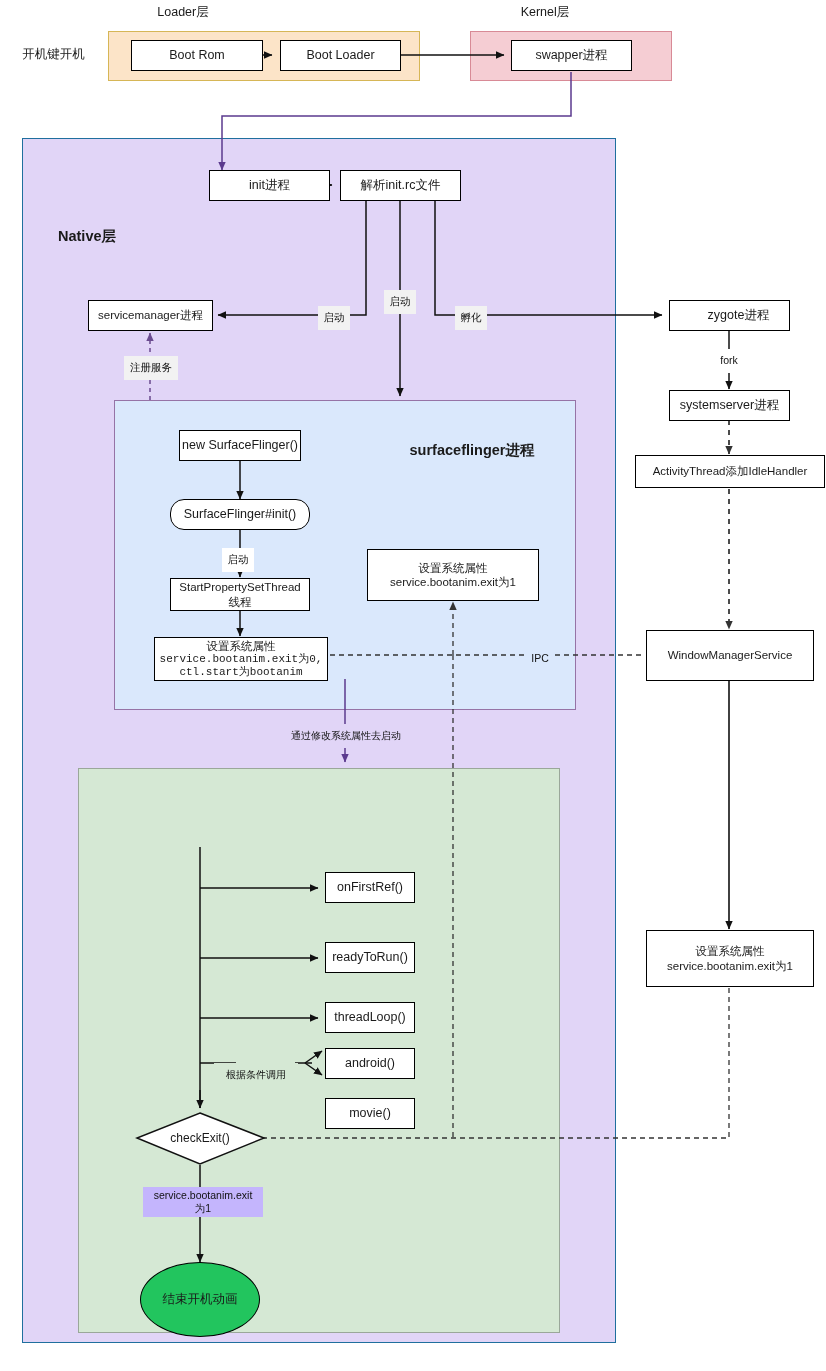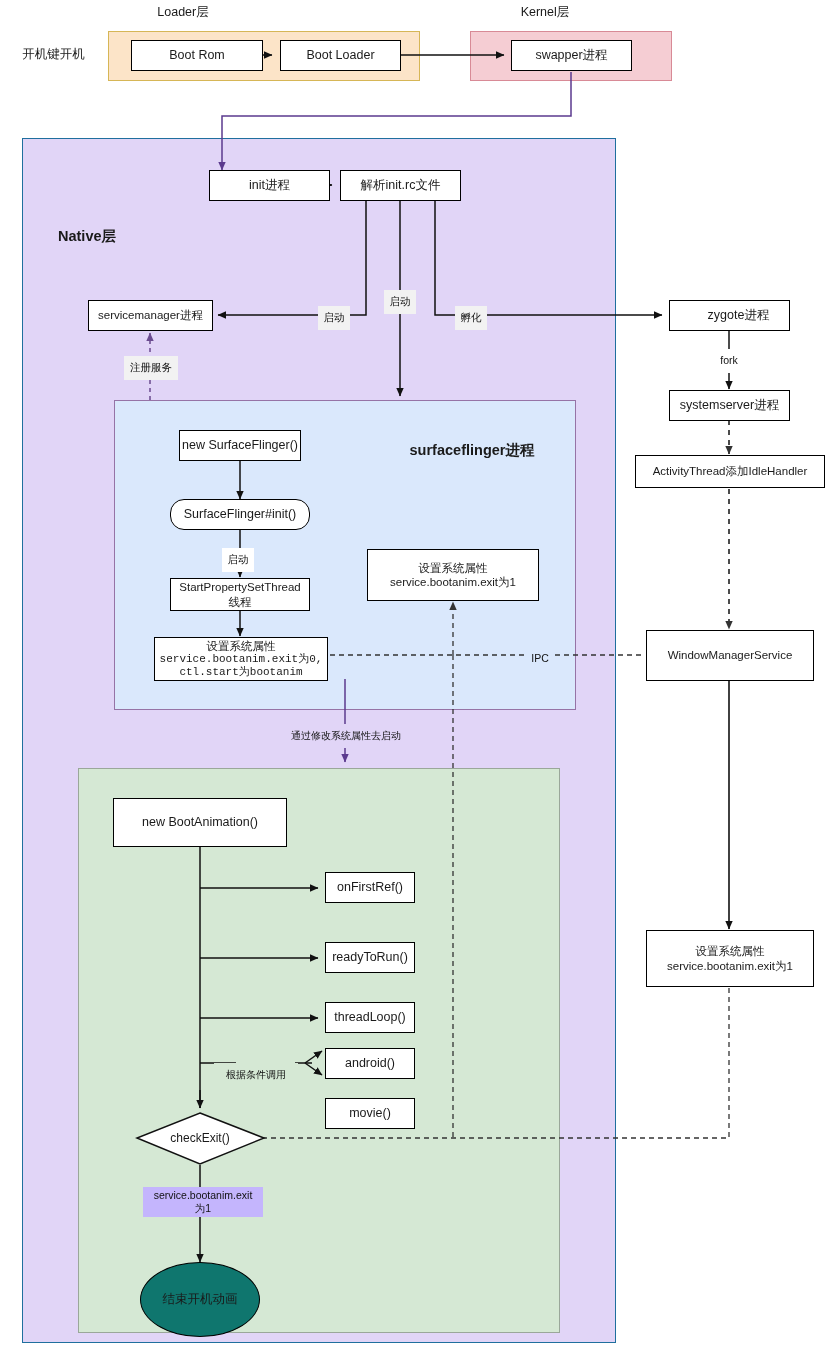--- a/index.html
+++ b/index.html
@@ -12,21 +12,21 @@
   svg.layer{position:absolute;left:0;top:0;width:826px;height:1371px;overflow:visible;}
   .txt{position:absolute;box-sizing:border-box;display:flex;align-items:center;justify-content:center;
        text-align:center;white-space:pre-line;line-height:1.25;}
   .node{background:#ffffff;border:1.4px solid #000;font-size:12.5px;}
   .region{position:absolute;box-sizing:border-box;}
   .caption{font-size:12.5px;color:#1a1a1a;background:transparent;}
   .bold-caption{font-weight:bold;font-size:14.5px;}
   .edgelabel{font-size:10.5px;background:#f2f2f2;padding:12px 2px;color:#111;}
   .edgelabel.plain{background:#ffffff;}
   .mono{font-family:"Liberation Mono","DejaVu Sans Mono",monospace;font-size:11px;}
-  .oval{border-radius:50%;background:#0f766e;border:1.4px solid #000;font-size:12.5px;}
+  .oval{border-radius:50%;background:#22c55e;border:1.4px solid #000;font-size:12.5px;}
 </style>
 </head>
 <body>
 
 <div id="stage">
 
   <div class="region" style="left:108px;top:31px;width:312px;height:50px;background:#fce4c8;border:1.6px solid #d6b656;"></div>
   <div class="region" style="left:470px;top:31px;width:202px;height:50px;background:#f5cdd3;border:1.6px solid #d88a96;"></div>
   <div class="region" style="left:22px;top:138px;width:594px;height:1205px;background:#e1d5f7;border:1.6px solid #1f6f9e;"></div>
   <div class="region" style="left:114px;top:400px;width:462px;height:310px;background:#dae8fc;border:1.4px solid #9673a6;"></div>
@@ -162,21 +162,20 @@
   </div>
 
   <div class="txt node" style="left:367px;top:549px;width:172px;height:52px;font-size:11.5px;">设置系统属性
 service.bootanim.exit为1</div>
 
   <div class="txt edgelabel" style="left:525px;top:647px;width:30px;height:16px;background:#dae8fc;">IPC</div>
 
   <div class="txt edgelabel" style="left:276px;top:724px;width:140px;height:16px;background:#e1d5f7;font-size:10px;">通过修改系统属性去启动</div>
 
 
-  <div class="txt node" style="left:113px;top:798px;width:174px;height:49px;">new BootAnimation()</div>
   <div class="txt node" style="left:325px;top:872px;width:90px;height:31px;">onFirstRef()</div>
   <div class="txt node" style="left:325px;top:942px;width:90px;height:31px;">readyToRun()</div>
   <div class="txt node" style="left:325px;top:1002px;width:90px;height:31px;">threadLoop()</div>
   <div class="txt node" style="left:325px;top:1048px;width:90px;height:31px;">android()</div>
   <div class="txt node" style="left:325px;top:1098px;width:90px;height:31px;">movie()</div>
 
   <div class="txt edgelabel" style="left:214px;top:1055px;width:84px;height:16px;background:#d5e8d4;font-size:10px;margin-top:8px;">根据条件调用</div>
 
   <div class="txt" style="left:152px;top:1128px;width:96px;height:20px;font-size:12px;">checkExit()</div>
 

